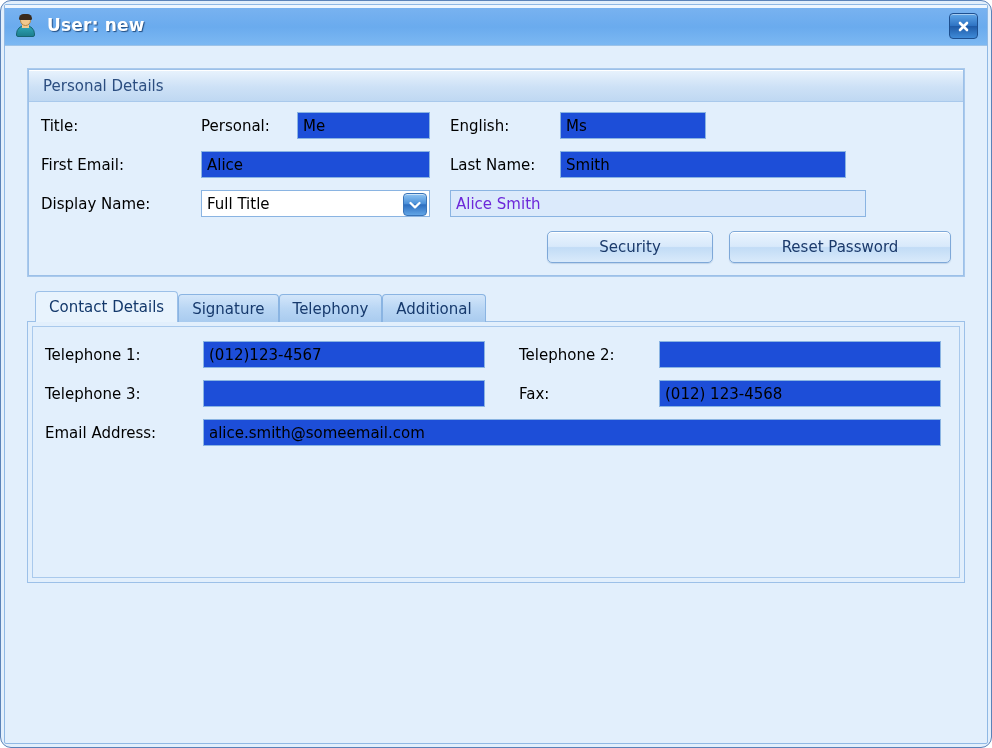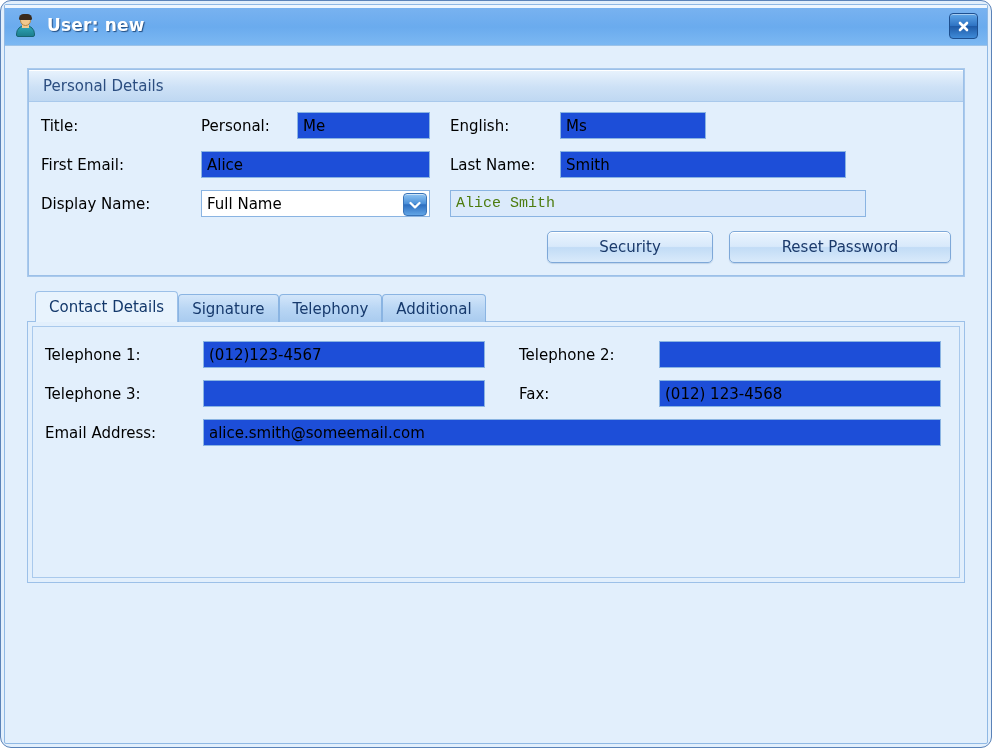--- a/index.html
+++ b/index.html
@@ -192,22 +192,21 @@
     border: 1px solid #8ab4e2;
     font-family: "DejaVu Sans", "Liberation Sans", sans-serif;
     font-size: 15px;
     color: #000000;
     padding: 0 5px;
     line-height: 25px;
     outline: none;
   }
   .txt.readonly {
     background: #dbeafb;
-    color: #4d7c0f;
-    font-family: Liberation Mono, monospace;
+    color: #6d28d9;
   }
 
   
   .combo {
     position: relative;
     box-sizing: border-box;
     height: 27px;
     background: #ffffff;
     border: 1px solid #8ab4e2;
     display: flex;
@@ -387,21 +386,21 @@
             <div class="form-row">
               <span class="fld-label" style="width:160px">First Email:</span>
               <input class="txt" style="width: 229px;" type="text" value="Alice">
               <span class="fld-label" style="width:110px; margin-left:20px">Last Name:</span>
               <input class="txt" style="width: 286px;" type="text" value="Smith">
             </div>
 
             <div class="form-row">
               <span class="fld-label" style="width:160px">Display Name:</span>
               <div class="combo" style="width:229px">
-                <span class="combo-text">Full Name</span>
+                <span class="combo-text">Full Title</span>
                 <span class="combo-arrow">
                   <svg width="12" height="8" viewBox="0 0 12 8" aria-hidden="true">
                     <path d="M1.5 2 L6 6.4 L10.5 2" stroke="#ffffff" stroke-width="2.2" fill="none" stroke-linecap="round" stroke-linejoin="round"></path>
                   </svg>
                 </span>
               </div>
               <input class="txt readonly" style="width: 416px; margin-left: 20px;" type="text" readonly="" value="Alice Smith">
             </div>
 
             <div class="form-row" style="justify-content:flex-end; margin-top:14px">

